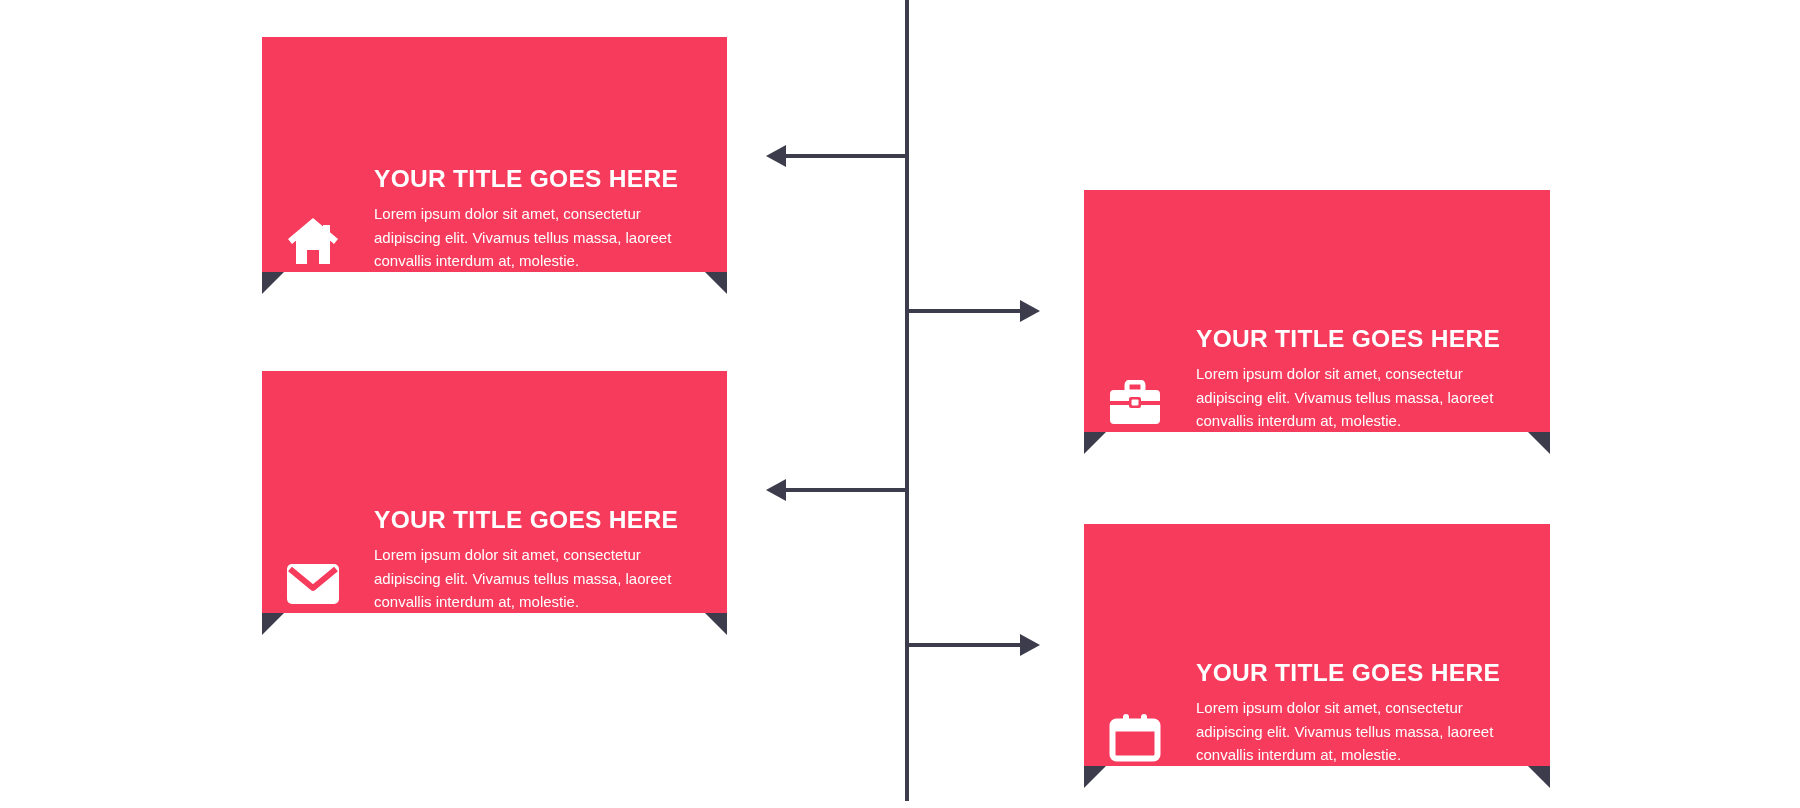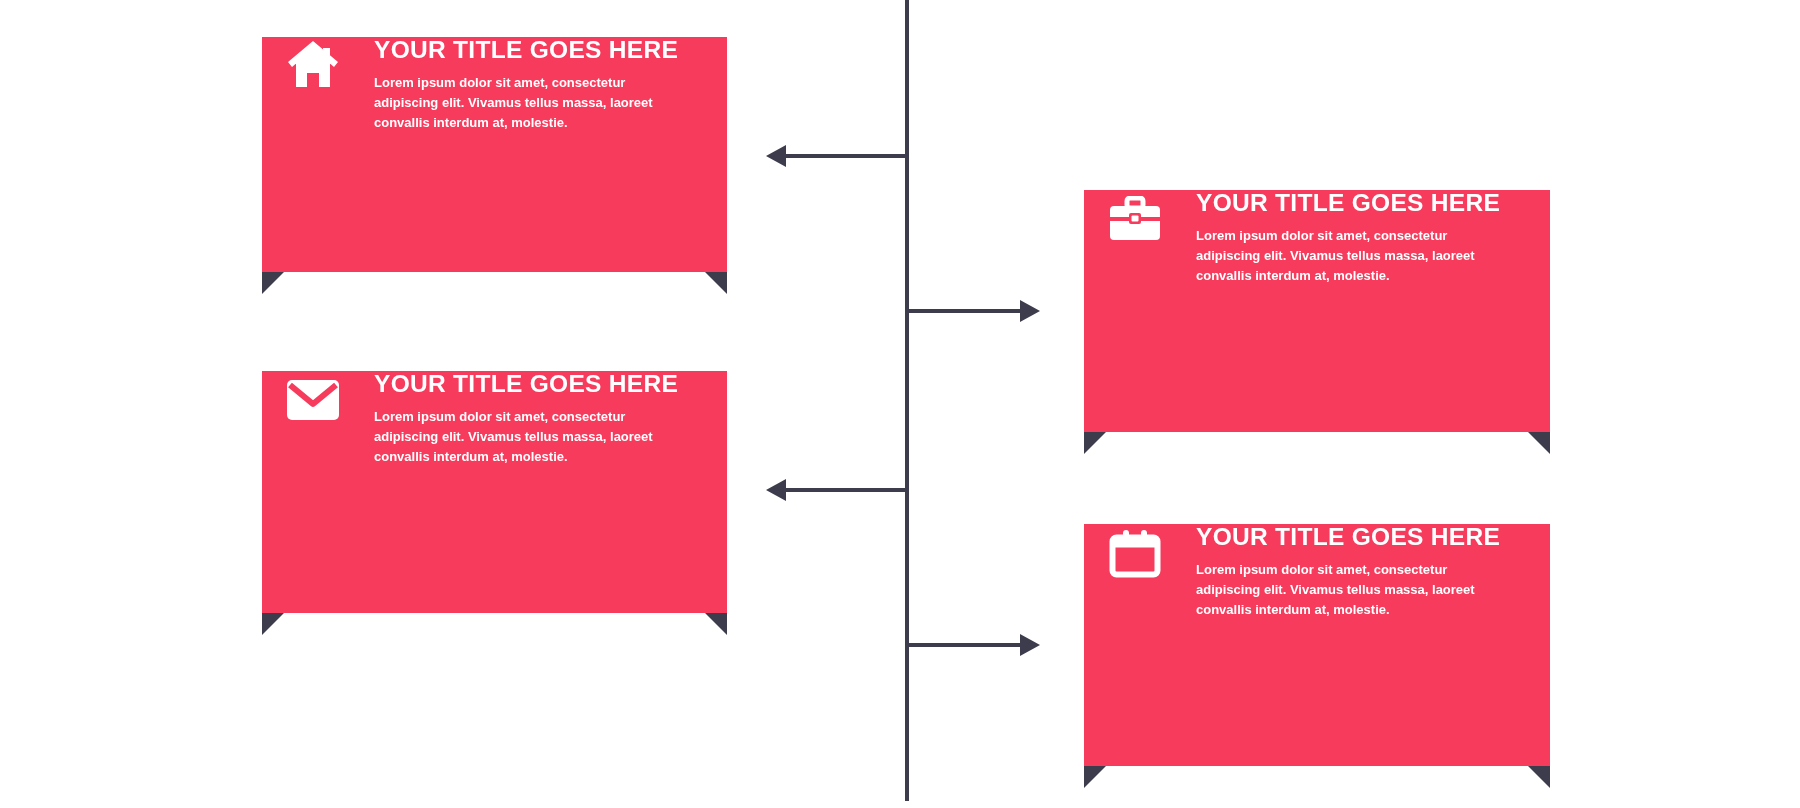--- a/index.html
+++ b/index.html
@@ -61,21 +61,21 @@
     right: 0px;
     border-left: 20px solid #3c3c4c;
   }
 
   
   .card {
     position: absolute;
     background: #f73b5c;
     box-sizing: border-box;
     display: flex;
-    align-items: flex-start;
+    align-items: flex-end;
   }
   .card-icon {
     flex: 0 0 auto;
     width: 58px;
     height: 58px;
     display: flex;
     align-items: center;
     justify-content: center;
   }
   .card-icon svg { display: block; }
@@ -86,25 +86,24 @@
     color: #ffffff;
     font-size: 24.5px;
     font-weight: bold;
     letter-spacing: 0.3px;
     line-height: 1.1;
     margin: 0 0 9px 0;
     white-space: nowrap;
   }
   .card-text {
     color: #ffffff;
-    font-size: 13px;
+    font-size: 15px;
     line-height: 1.55;
     margin: 0;
     max-width: 330px;
-    font-weight: bold;
   }
 
   
   .fold {
     position: absolute;
     bottom: -22px;
     width: 0;
     height: 0;
   }
   .fold.left {

